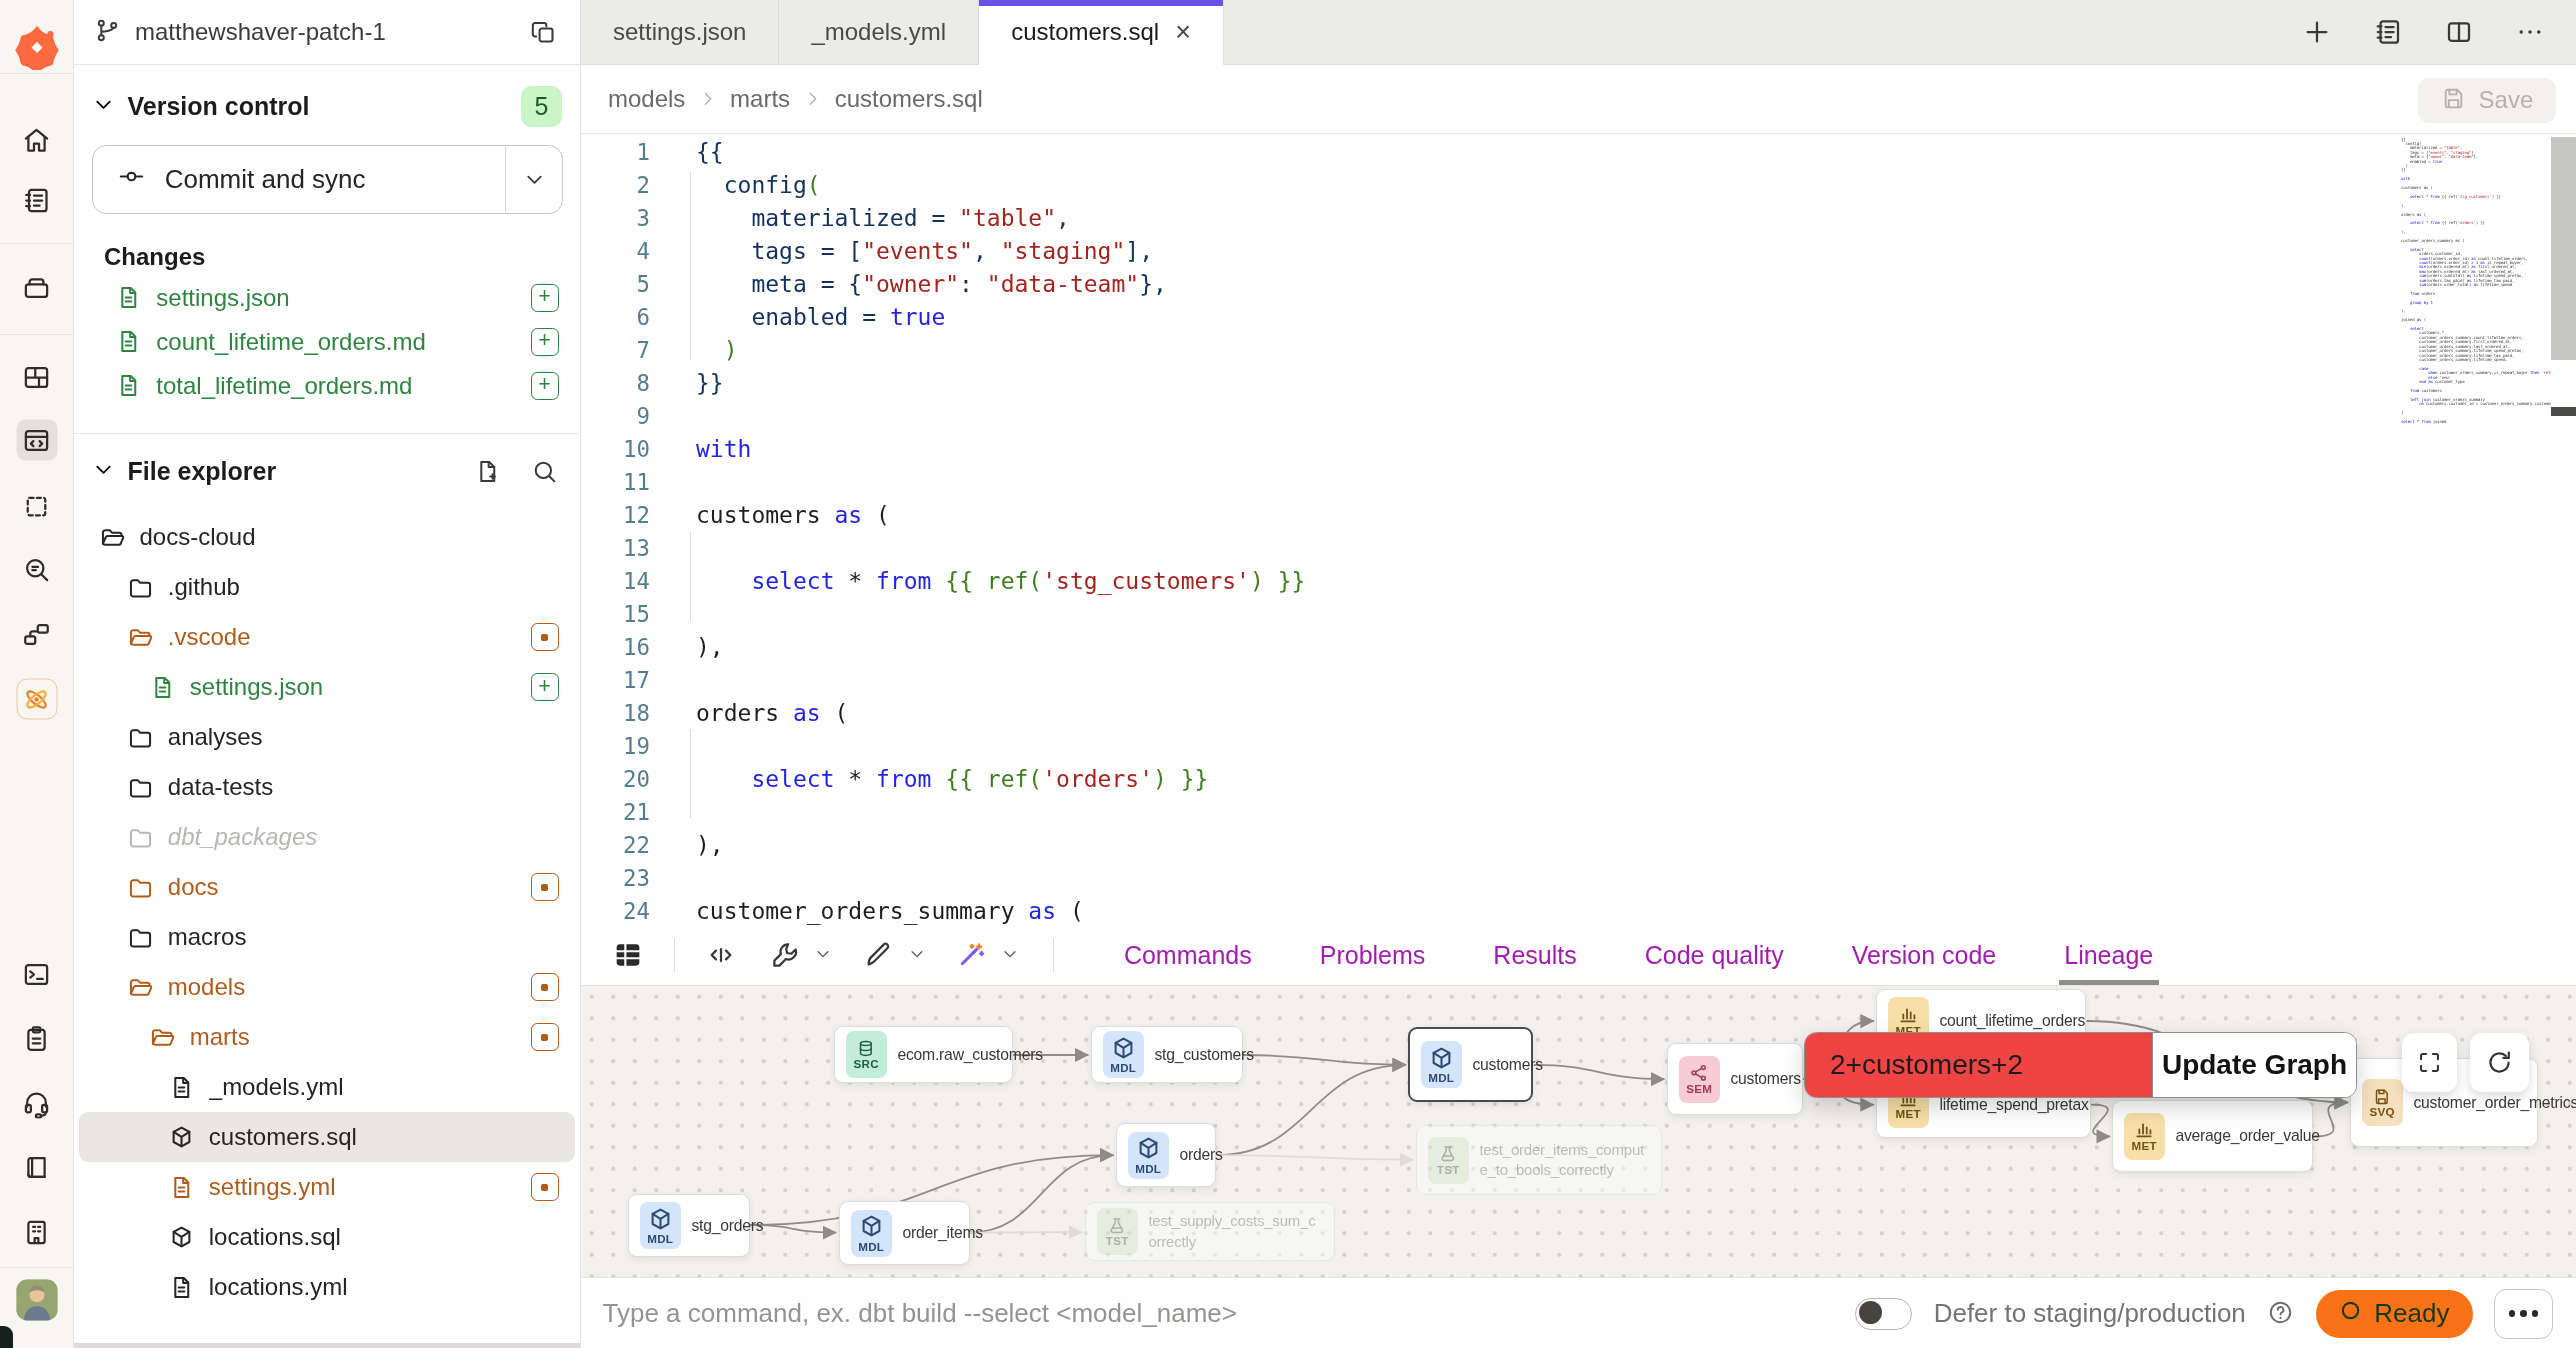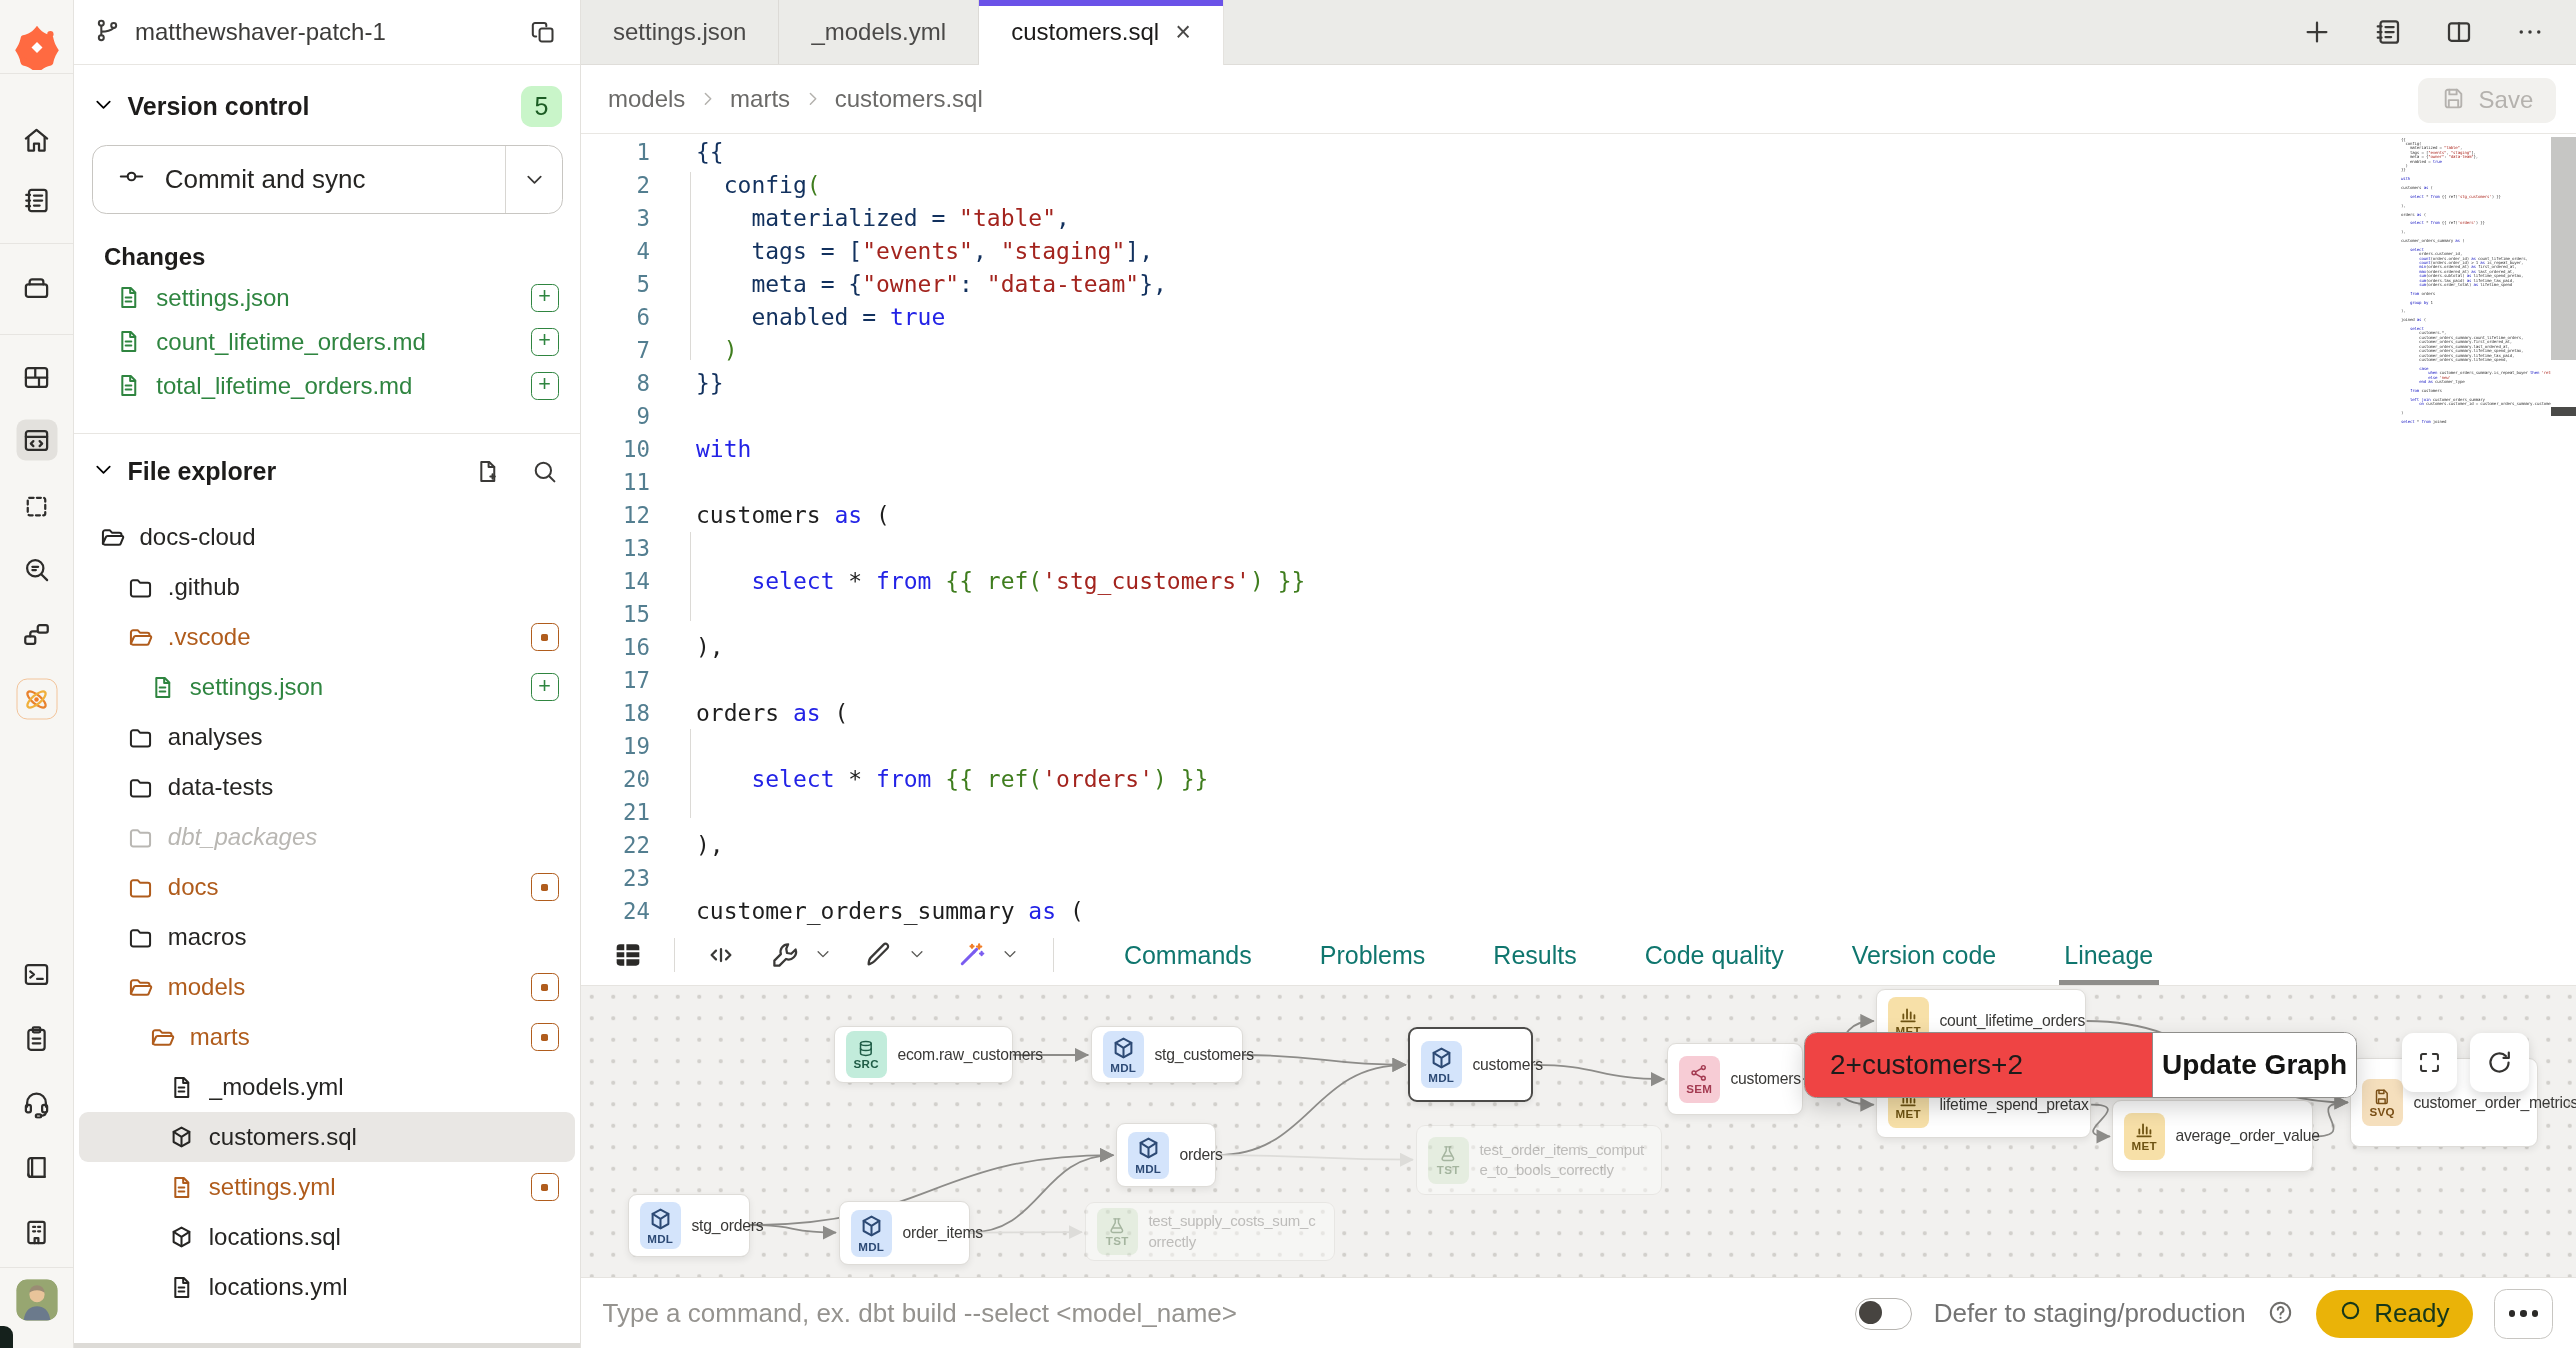--- a/index.html
+++ b/index.html
@@ -100,21 +100,21 @@
   .vthumb { position:absolute; top:2.7px; left:0; width:100%; height:223px; background:#c6c6c4;}
   .vdark { position:absolute; top:273px; left:0; width:100%; height:9px; background:#4a4a48;}
 
   
   .ptoolbar { height:61px; border-bottom:0.9px solid #e6e4e0; display:flex; align-items:center;
     flex:0 0 61px; padding-left:27px; background:#fff;}
   .pticons { display:flex; align-items:center; gap:27px; color:#2b2a28;}
   .ptdiv { width:0.9px; height:34px; background:#dcdad6; }
   .chev-sm { color:#5a5956; margin-left:-16px;}
   .ptabs { display:flex; align-items:stretch; height:100%; margin-left:70px; gap:68px;}
-  .ptab { display:flex; align-items:center; font-size:25px; color:#0f766e; cursor:pointer; position:relative;}
+  .ptab { display:flex; align-items:center; font-size:25px; color:#a21caf; cursor:pointer; position:relative;}
   .ptab.active::after { content:""; position:absolute; bottom:0; left:-5.4px; right:-5.4px; height:5.4px; background:#8f8e8b;}
 
   
   .lineage { height:291px; flex:0 0 291px; position:relative; background:#f2f1ef; overflow:hidden;
     background-image:radial-gradient(#d2d0cc 1.8px, transparent 2.3px); background-size:21.5px 21.5px;}
   .lineage svg.edges { position:absolute; inset:0; }
   .lnode { position:absolute; background:#fff; border:1.3px solid #dedcd8; border-radius:9px;
     box-shadow:0 2.7px 7.2px rgba(0,0,0,.07); display:flex; align-items:center; gap:10.7px;
     padding:0 10.7px; cursor:pointer;}
   .lnode.sel { border:2.7px solid #4c4b49; }
@@ -139,21 +139,21 @@
     align-items:center; padding:0 23px 0 21.5px; background:#fff;}
   .cmd-input { flex:1; border:none; outline:none; font-size:26px; color:#1d1c1b;
     font-family:"Liberation Sans", sans-serif;}
   .cmd-input::placeholder { color:#95938f; }
   .sbright { display:flex; align-items:center; gap:21.5px; }
   .toggle { width:57px; height:32px; border:1.8px solid #b7b5b1; border-radius:16px; background:#fff;
     position:relative; cursor:pointer; flex:0 0 57px;}
   .toggle .knob { position:absolute; left:2.7px; top:2.7px; width:23px; height:23px; border-radius:50%;
     background:#474440;}
   .defer-label { font-size:26px; color:#737373; }
-  .ready-pill { display:flex; align-items:center; gap:12.5px; background:#eab308; border-radius:25px;
+  .ready-pill { display:flex; align-items:center; gap:12.5px; background:#f97316; border-radius:25px;
     height:48px; padding:0 23px; font-size:26px; color:#17381a; cursor:pointer;}
   .more-btn { width:59px; height:50px; background:#fff; border:1.3px solid #c8c6c2; border-radius:12.5px;
     display:flex; align-items:center; justify-content:center; gap:5.4px; cursor:pointer;}
   .more-btn i { width:6.3px; height:6.3px; border-radius:50%; background:#2b2a28; display:block;}
 </style>
 </head>
 <body>
 
 <div class="app">
 

